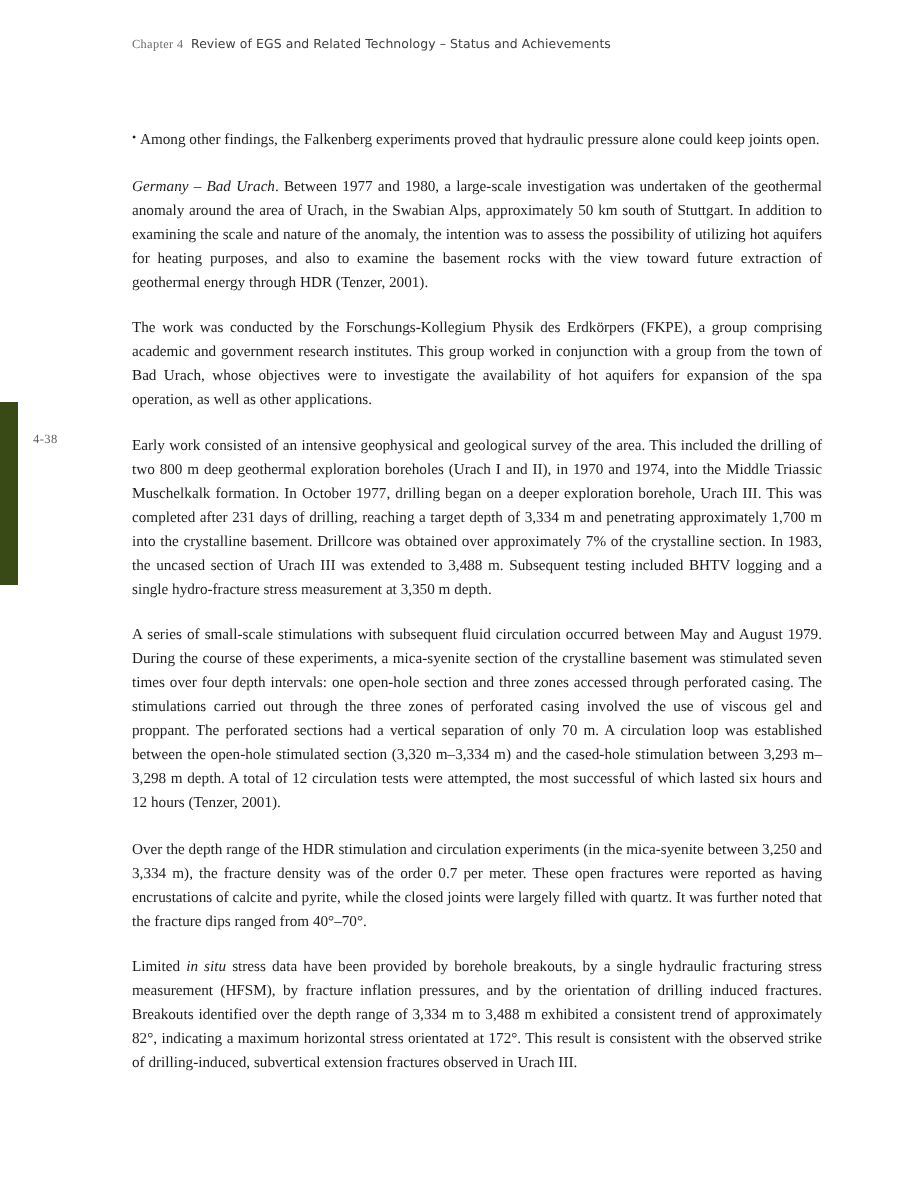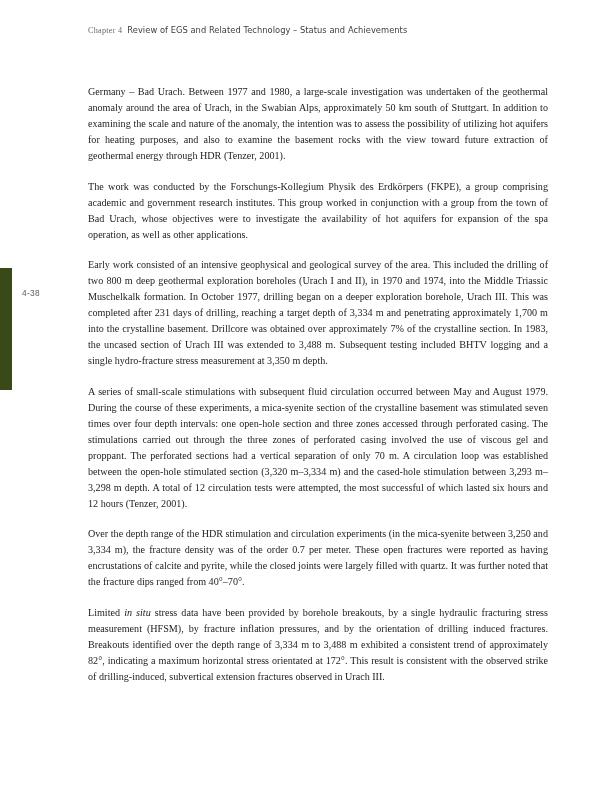--- a/index.html
+++ b/index.html
@@ -51,21 +51,21 @@
     left: 0;
     top: 268px;
     width: 12px;
     height: 122px;
     background: #3a4a16;
   }
   .folio {
     position: absolute;
     left: 22px;
     top: 288px;
-    font-family: Liberation Sans, sans-serif;
+    font-family: Liberation Serif, serif;
     font-size: 8.4px;
     color: #5d5d5d;
     letter-spacing: 0.3px;
   }
 
   
   .column {
     position: absolute;
     left: 88px;
     top: 84px;
@@ -92,37 +92,39 @@
     text-align: left;
     color: #1c1c1c;
   }
   .bullet-dot {
     font-size: 8px;
     vertical-align: 2px;
     padding-right: 2.5px;
   }
 
   .runin {
+    font-style: italic;
   }
   em.inline-it { }
 </style>
 </head>
 <body>
 
 <div class="page">
 
   <div class="running-header">
     <span class="hdr-chapter">Chapter 4</span><span class="hdr-title">Review of EGS and Related Technology – Status and Achievements</span>
   </div>
 
   <div class="thumb-tab" style="background: rgb(58, 74, 22);"></div>
   <div class="folio">4-38</div>
 
   <div class="column">
 
+    <p class="bullet"><span class="bullet-dot">•</span><span>Among other findings, the Falkenberg experiments proved that hydraulic pressure alone could keep joints open.</span></p>
 
     <p class="body"><span class="runin">Germany – Bad Urach</span><span>. Between 1977 and 1980, a large-scale investigation was undertaken of the geothermal anomaly around the area of Urach, in the Swabian Alps, approximately 50 km south of Stuttgart. In addition to examining the scale and nature of the anomaly, the intention was to assess the possibility of utilizing hot aquifers for heating purposes, and also to examine the basement rocks with the view toward future extraction of geothermal energy through HDR (Tenzer, 2001).</span></p>
 
     <p class="body">The work was conducted by the Forschungs-Kollegium Physik des Erdkörpers (FKPE), a group comprising academic and government research institutes. This group worked in conjunction with a group from the town of Bad Urach, whose objectives were to investigate the availability of hot aquifers for expansion of the spa operation, as well as other applications.</p>
 
     <p class="body">Early work consisted of an intensive geophysical and geological survey of the area. This included the drilling of two 800 m deep geothermal exploration boreholes (Urach I and II), in 1970 and 1974, into the Middle Triassic Muschelkalk formation. In October 1977, drilling began on a deeper exploration borehole, Urach III. This was completed after 231 days of drilling, reaching a target depth of 3,334 m and penetrating approximately 1,700 m into the crystalline basement. Drillcore was obtained over approximately 7% of the crystalline section. In 1983, the uncased section of Urach III was extended to 3,488 m. Subsequent testing included BHTV logging and a single hydro-fracture stress measurement at 3,350 m depth.</p>
 
     <p class="body">A series of small-scale stimulations with subsequent fluid circulation occurred between May and August 1979. During the course of these experiments, a mica-syenite section of the crystalline basement was stimulated seven times over four depth intervals: one open-hole section and three zones accessed through perforated casing. The stimulations carried out through the three zones of perforated casing involved the use of viscous gel and proppant. The perforated sections had a vertical separation of only 70 m. A circulation loop was established between the open-hole stimulated section (3,320 m–3,334 m) and the cased-hole stimulation between 3,293 m–3,298 m depth. A total of 12 circulation tests were attempted, the most successful of which lasted six hours and 12 hours (Tenzer, 2001).</p>
 
     <p class="body">Over the depth range of the HDR stimulation and circulation experiments (in the mica-syenite between 3,250 and 3,334 m), the fracture density was of the order 0.7 per meter. These open fractures were reported as having encrustations of calcite and pyrite, while the closed joints were largely filled with quartz. It was further noted that the fracture dips ranged from 40°–70°.</p>

